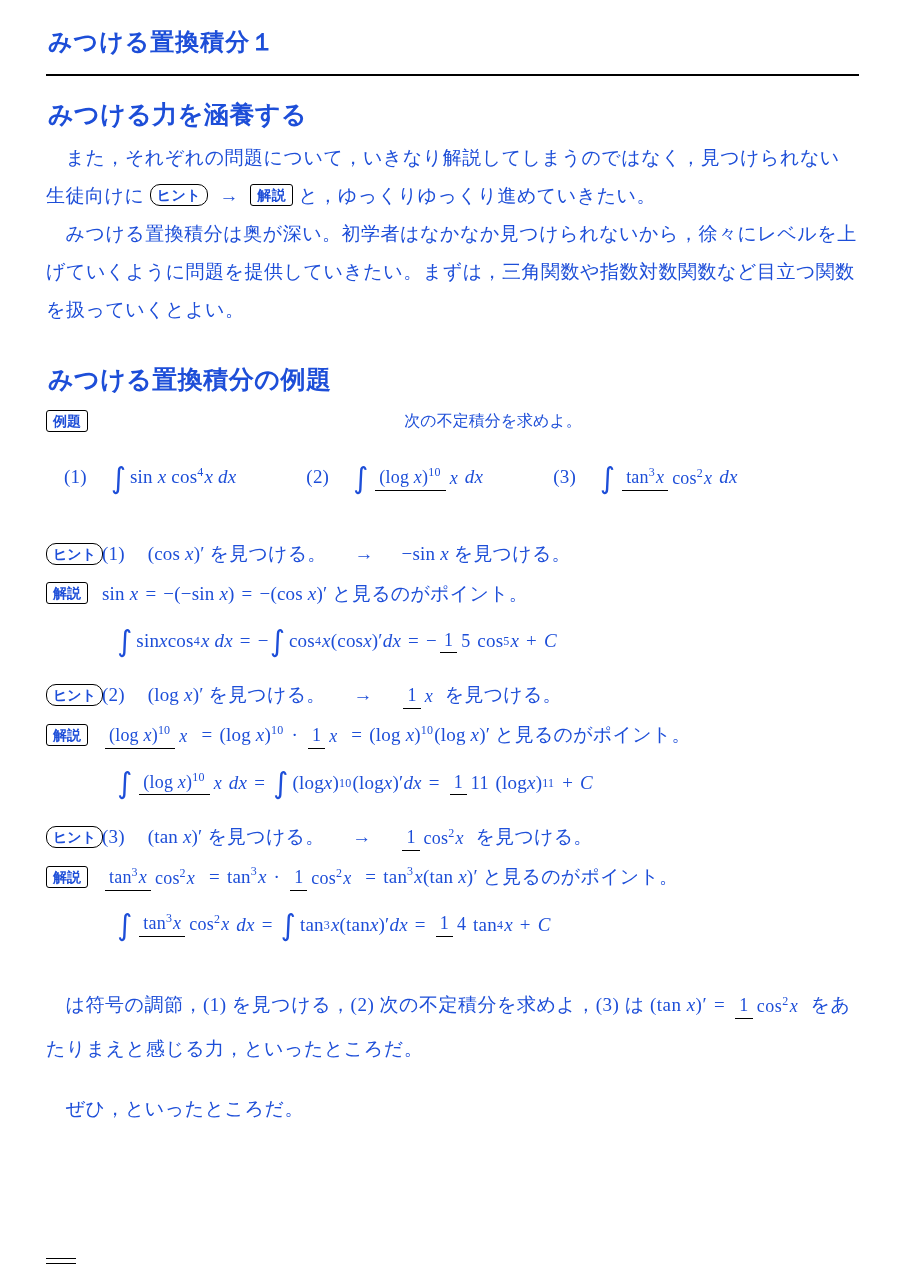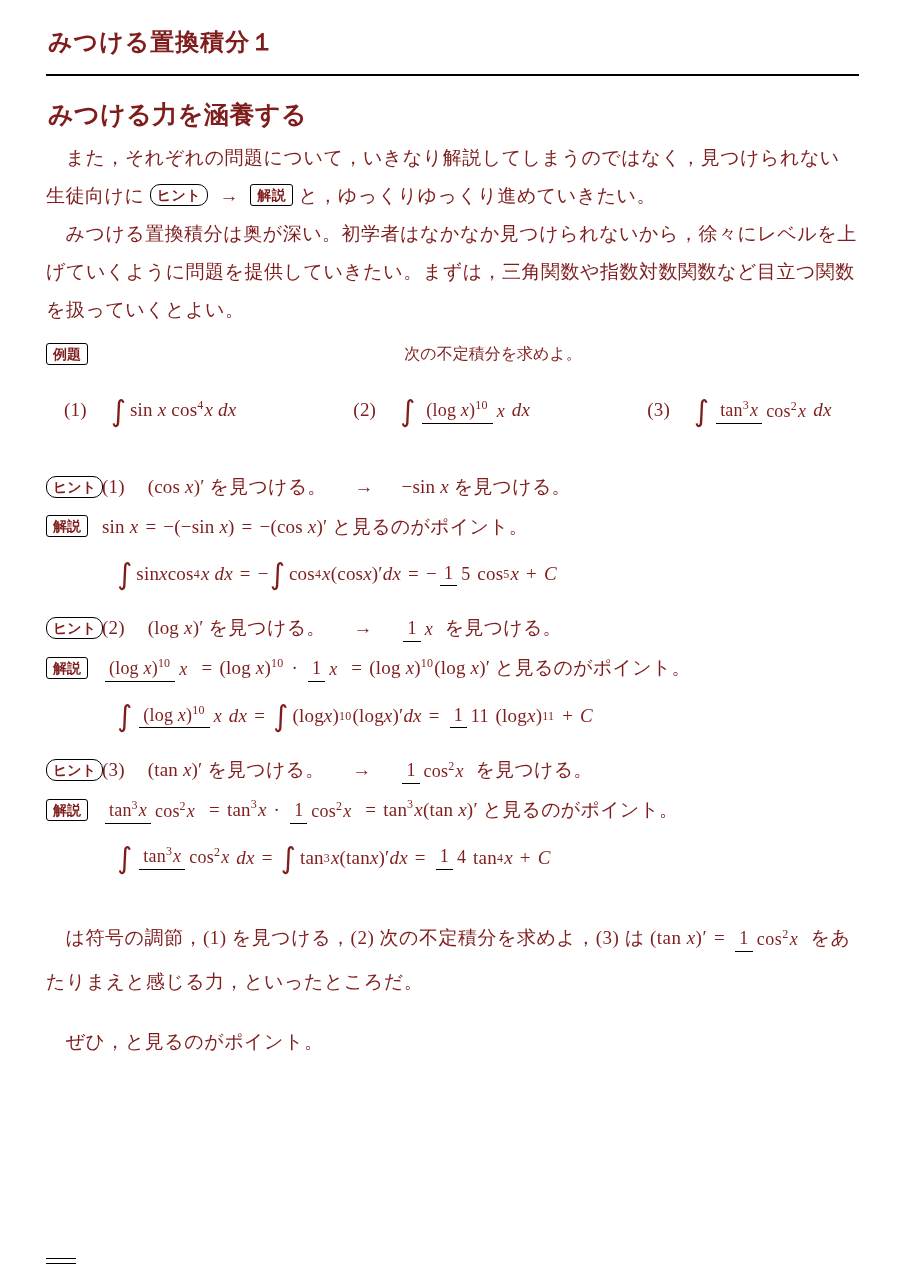--- a/index.html
+++ b/index.html
@@ -2,21 +2,21 @@
 <html><head>
 <meta charset="utf-8">
 <style>
   html,body{margin:0;padding:0;background:#fff;}
   .page{
     position:relative;
     width:905px;height:1280px;
     box-sizing:border-box;
     padding:26px 46px 0 46px;
     background:#fff;
-    color:#7f1d1d;
+    color:#1d4ed8;
     font-family:"Liberation Serif","DejaVu Serif",serif;
     overflow:hidden;
   }
   h1.title{
     font-family:"Liberation Sans","DejaVu Sans",sans-serif;
     font-size:24px;font-weight:bold;
     margin:0 0 16px 2px;letter-spacing:1px;
   }
   .title-rule{border:none;border-top:2px solid #000;margin:0 0 0 0;}
   h2.sec{
@@ -68,21 +68,21 @@
   }
   sup.msup{font-size:12px;line-height:0;vertical-align:super;font-style:normal;margin:0 1px 0 0;}
   .frac{
     display:inline-flex;flex-direction:row;
     vertical-align:middle;text-align:center;
     margin:0 3px;line-height:1.25;font-size:18px;
   }
   .frac .num{border-bottom:1.5px solid #000;padding:0 4px 1px 4px;}
   .frac .den{padding:1px 4px 0 4px;}
   .problems-row{
-    display:flex;gap:117px;align-items:center;
+    display:flex;gap:70px;align-items:center;
     padding-left:18px;margin-top:14px;min-height:58px;
   }
   .equation{
     margin:12px 0 14px 70px;min-height:44px;display:flex;align-items:center;
   }
   .point-para{margin-top:36px;font-size:19px;line-height:44px;letter-spacing:0.5px;}
   .closing{margin-top:22px;}
   .footer-rules{position:absolute;left:46px;bottom:12px;width:30px;}
   .footer-rules .frule{border-top:1.6px solid #000;margin-bottom:4px;}
 </style>
@@ -99,20 +99,21 @@
   <p class="body">
     <span>　また，それぞれの問題について，いきなり解説してしまうのではなく，見つけられない生徒向けに </span>
     <span class="label-box hint">ヒント</span>
     <span class="inline-arrow">→</span>
     <span class="label-box">解説</span>
     <span> と，ゆっくりゆっくり進めていきたい。</span>
   </p>
 
   <p class="body">　みつける置換積分は奥が深い。初学者はなかなか見つけられないから，徐々にレベルを上げていくように問題を提供していきたい。まずは，三角関数や指数対数関数など目立つ関数を扱っていくとよい。</p>
 
+  <h2 class="sec second">みつける置換積分の例題</h2>
 
   <div class="row example-row">
     <span class="label-col"><span class="label-box">例題</span></span>
     <span class="content-col body" style="line-height:26px;text-align:center;">次の不定積分を求めよ。</span>
   </div>
 
   <div class="problems-row">
     <div class="math-line"><span class="mn">(1)</span><span class="mgap"></span><span class="mint">∫</span><span class="mr">sin </span><span class="mi">x</span><span class="mr"> cos</span><sup class="msup">4</sup><span class="mi">x dx</span></div>
     <div class="math-line"><span class="mn">(2)</span><span class="mgap"></span><span class="mint">∫</span><span class="frac">
           <span class="num"><span class="mt">(</span><span class="mr">log </span><span class="mi">x</span><span class="mt">)</span><sup class="msup">10</sup></span>
@@ -263,20 +264,20 @@
       <span class="mi">x</span>
       <span class="mo">+</span>
       <span class="mi">C</span>
     </div>
 
   <p class="point-para math-line"><span class="mj">　は符号の調節，</span><span class="mt">(1)</span><span class="mj"> を見つける，</span><span class="mt">(2)</span><span class="mj"> 次の不定積分を求めよ，</span><span class="mt">(3)</span><span class="mj"> は </span><span class="mt">(</span><span class="mr">tan </span><span class="mi">x</span><span class="mt">)′</span><span class="mo">=</span><span class="frac">
         <span class="num"><span class="mt">1</span></span>
         <span class="den"><span class="mr">cos</span><sup class="msup">2</sup><span class="mi">x</span></span>
       </span><span class="mj"> をあたりまえと感じる力，といったところだ。</span></p>
 
-  <p class="body closing">　ぜひ，と見るのがポイント。</p>
+  <p class="body closing">　ぜひ，といったところだ。</p>
 
   <div class="footer-rules">
     <div class="frule"></div>
     <div class="frule"></div>
   </div>
 
 </div>
 
 </body></html>

